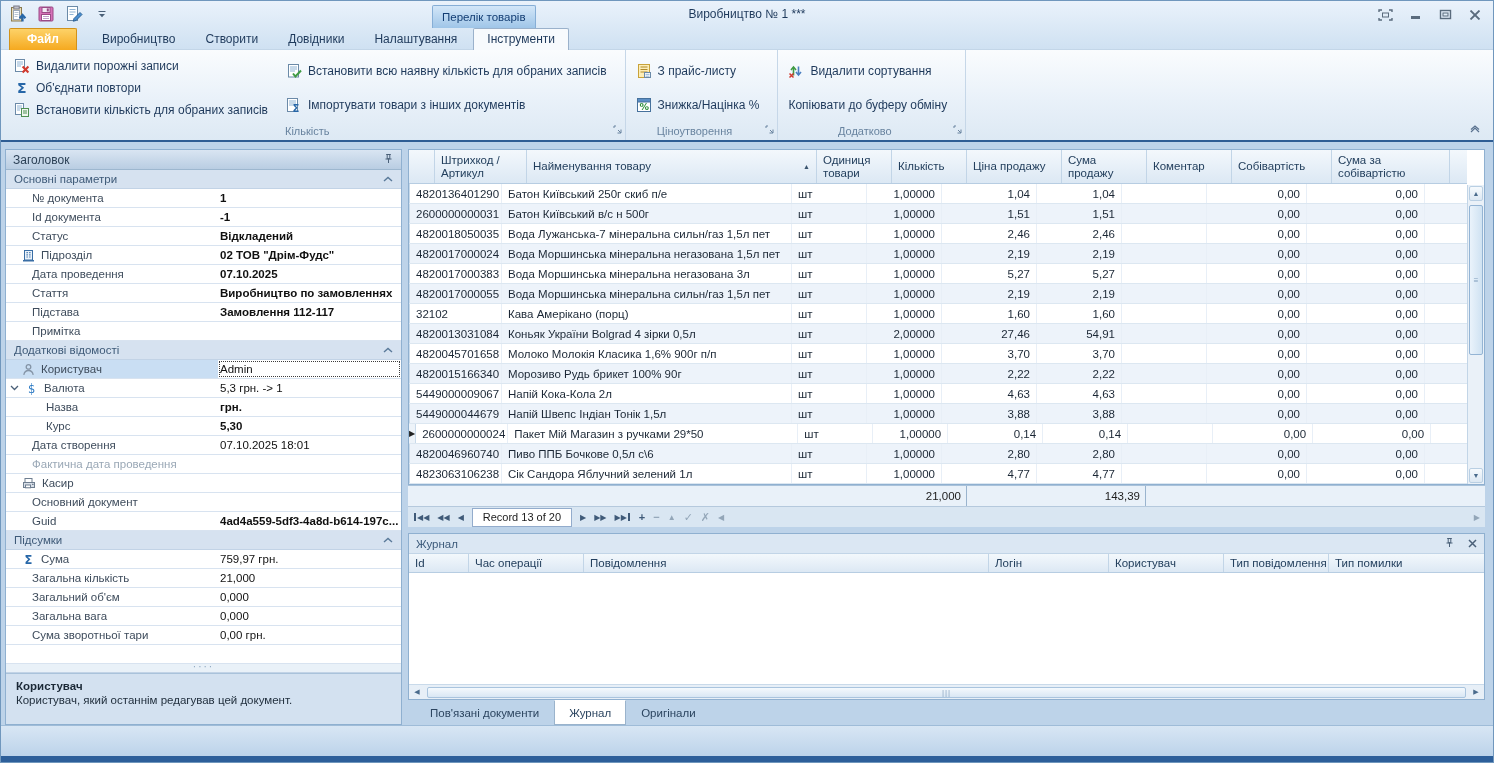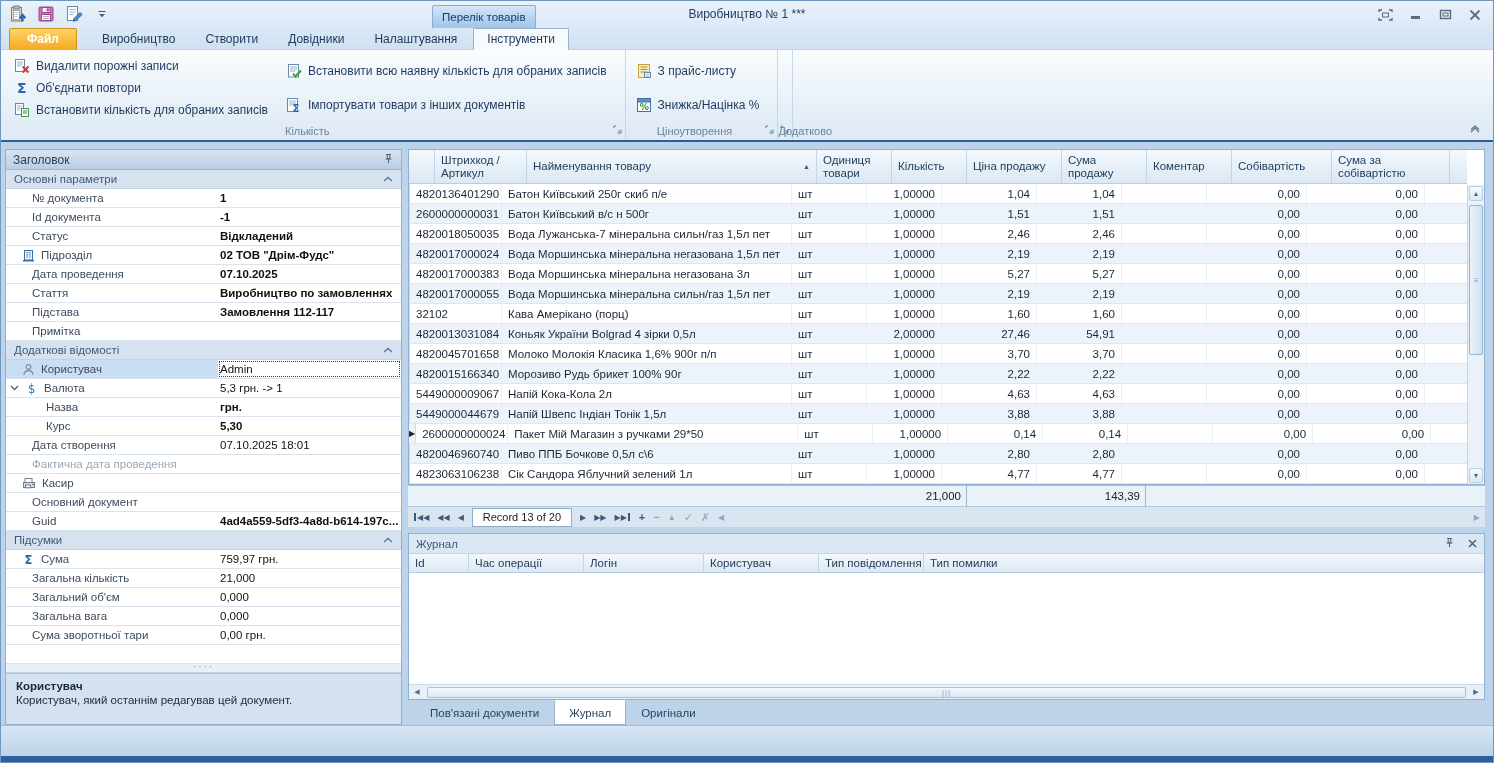--- a/index.html
+++ b/index.html
@@ -273,20 +273,37 @@
             </span>
             <span>Знижка/Націнка %</span>
           </div>
         </div>
         <div class="rgroup-label">Ціноутворення</div>
         <span class="dialog-launcher"><svg width="9" height="9" viewBox="0 0 9 9">
             <path d="M1 3V1h2M5 5l3 3M8 4.5V8H4.5" fill="none" stroke="#68839f"></path>
           </svg></span>
       </div>
       <div class="rgroup">
+        <div class="rcol">
+          <div class="sbtn">
+            <span class="ic">
+              <svg width="16" height="16" viewBox="0 0 16 16">
+                <path d="M5.5 4.5v8" stroke="#3f9a43" stroke-width="1.6"></path>
+                <path d="M3 7l2.5-3L8 7" fill="none" stroke="#3f9a43" stroke-width="1.6"></path>
+                <path d="M10.5 3.5v8" stroke="#4a7fc0" stroke-width="1.6"></path>
+                <path d="M8 9l2.5 3L13 9" fill="none" stroke="#4a7fc0" stroke-width="1.6"></path>
+                <path d="M1.5 10.5l4 4M5.5 10.5l-4 4" stroke="#d23a2e" stroke-width="1.5"></path>
+              </svg>
+            </span>
+            <span>Видалити сортування</span>
+          </div>
+          <div class="sbtn">
+            <span>Копіювати до буферу обміну</span>
+          </div>
+        </div>
         <div class="rgroup-label">Додатково</div>
         <span class="dialog-launcher"><svg width="9" height="9" viewBox="0 0 9 9">
             <path d="M1 3V1h2M5 5l3 3M8 4.5V8H4.5" fill="none" stroke="#68839f"></path>
           </svg></span>
       </div>
       <span class="ribbon-collapse"><svg width="12" height="8" viewBox="0 0 12 8">
           <path d="M2 7l4-4 4 4M2 4.5l4-3.5 4 3.5" fill="none" stroke="#5a7290" stroke-width="1.2"></path>
         </svg></span>
   </div>
 
@@ -753,20 +770,21 @@
                   <path d="M3.2 1.5h4.6M4.2 1.5v4.2h2.6V1.5M2.5 6h6M5.5 6v4" stroke="#4a6078" fill="none"></path>
                 </svg></span>
             <span><svg width="9" height="9" viewBox="0 0 9 9">
                   <path d="M1 1l7 7M8 1l-7 7" stroke="#4a6078" stroke-width="1.5"></path>
                 </svg></span>
           </span>
         </div>
         <div class="jhead" id="jhead">
             <div class="jth" style="width: 60px; flex: 0 0 auto;">Id</div>
             <div class="jth" style="width: 115px; flex: 0 0 auto;">Час операції</div>
+            <div class="jth" style="width: 405px; flex: 0 0 auto;">Повідомлення</div>
             <div class="jth" style="width: 120px; flex: 0 0 auto;">Логін</div>
             <div class="jth" style="width: 115px; flex: 0 0 auto;">Користувач</div>
             <div class="jth" style="width: 105px; flex: 0 0 auto;">Тип повідомлення</div>
             <div class="jth" style="flex: 1 1 0%; border-right: none;">Тип помилки</div>
           </div>
         <div class="jbody"></div>
         <div class="hscroll">
           <span class="harrow">◀</span>
           <span class="hthumb">|||</span>
           <span class="harrow">▶</span>

